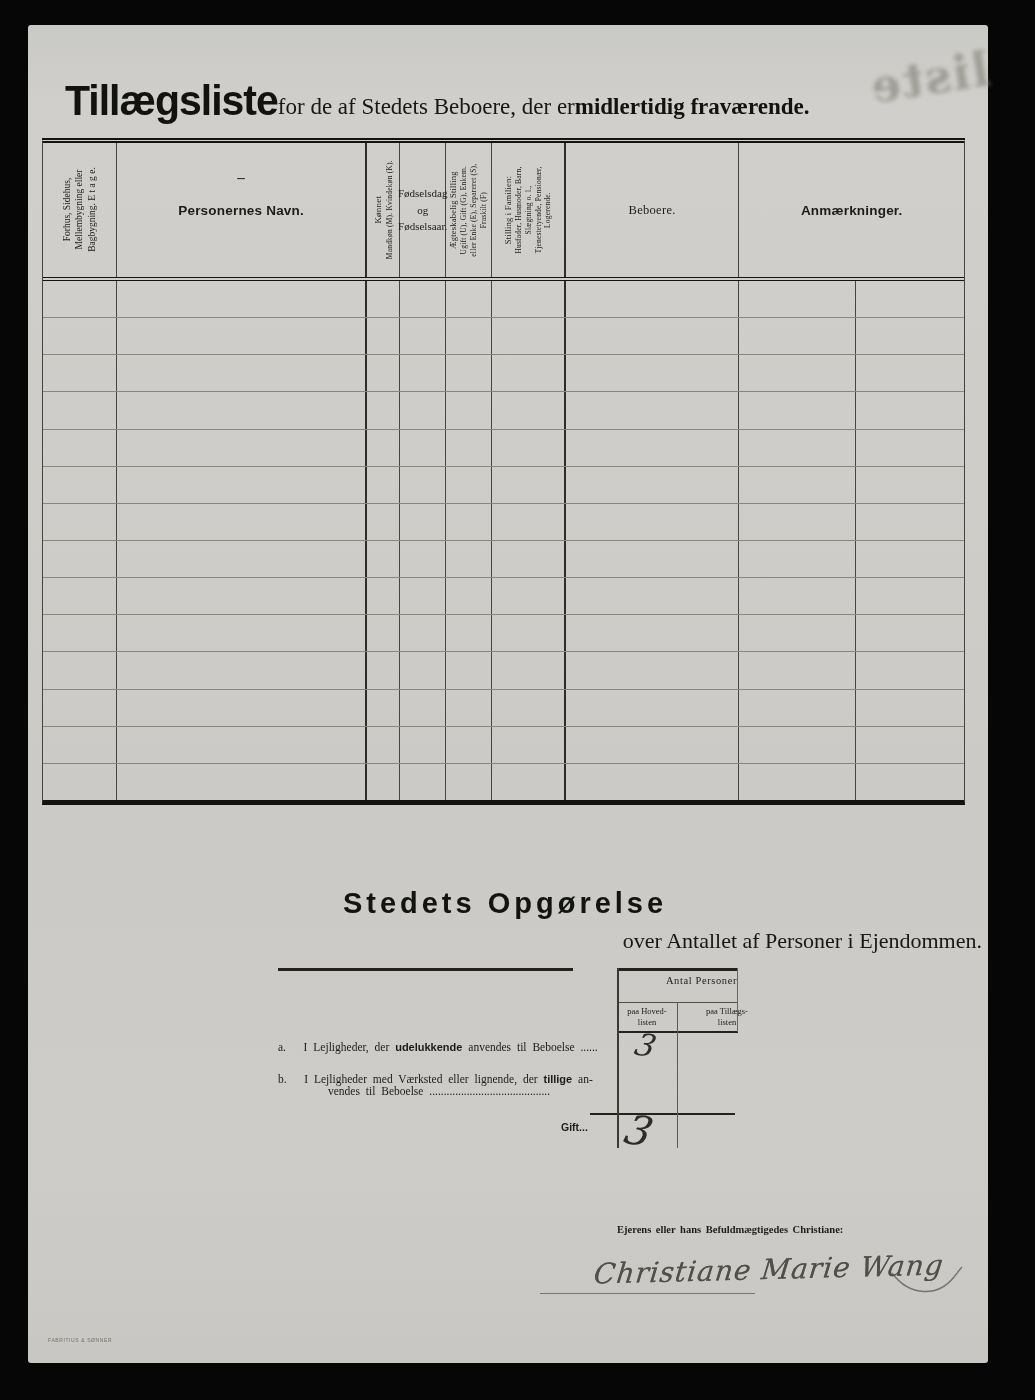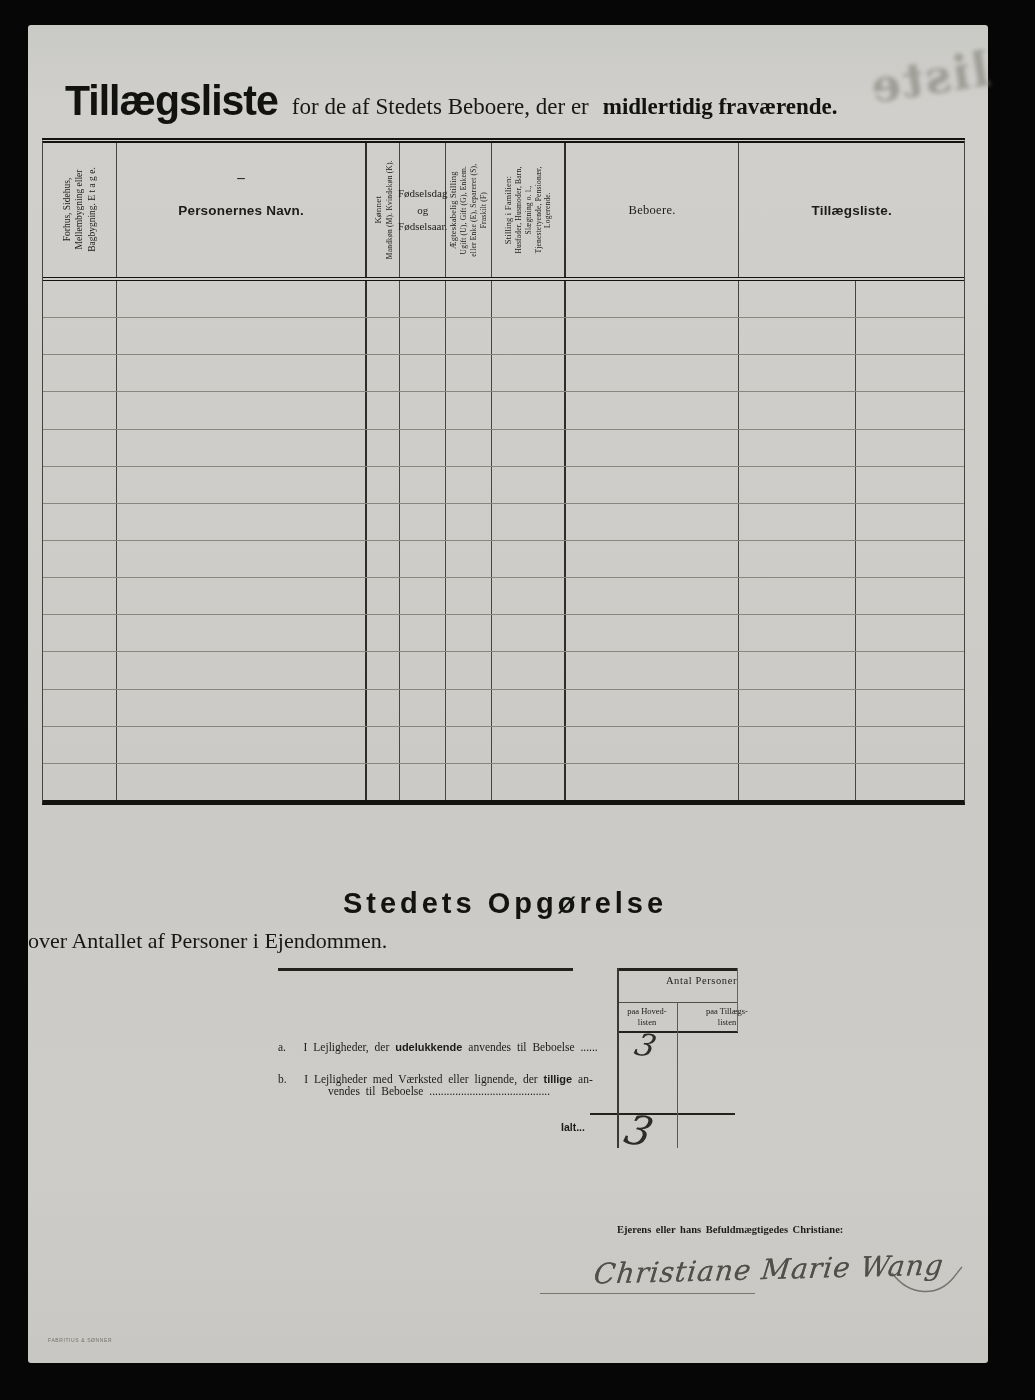--- a/index.html
+++ b/index.html
@@ -17,21 +17,21 @@
     border-radius:3px;
   }
   
   .ghost{
     position:absolute;left:792px;top:30px;width:170px;
     font-family:"DejaVu Serif", serif;font-weight:bold;font-size:46px;
     color:#96958e;transform:scaleX(-1) rotate(9deg);
     filter:blur(2px);opacity:.85;letter-spacing:2px;
   }
   
-  .titlerow{position:absolute;left:37px;top:52px;width:900px;display:flex;align-items:baseline;gap:14px;}
+  .titlerow{position:absolute;left:37px;top:52px;width:900px;display:flex;align-items:baseline;}
   .title-main{
     font-family:"Liberation Sans", sans-serif;font-weight:bold;font-size:41px;
     letter-spacing:-1px;color:#121210;transform:scaleY(1.05);
   }
   .title-rest{font-size:23px;color:#171714;}
   .title-em{font-size:23px;font-weight:bold;color:#121210;}
   
   .maintable{
     position:absolute;left:14px;top:113px;width:923px;height:667px;
     border-top:5px double #14130f;
@@ -61,21 +61,21 @@
   .name-label,.rem-label{font-family:"Liberation Sans", sans-serif;font-weight:bold;font-size:13.5px;letter-spacing:.2px;}
   .birth-lines{font-size:11px;line-height:1.5;}
   .erhverv{font-size:12.5px;letter-spacing:.3px;}
   .ophold{font-size:12px;line-height:1.6;}
   
   .sum-head{
     position:absolute;left:0;right:6px;top:862px;text-align:center;
     font-family:"Liberation Sans", sans-serif;font-weight:bold;font-size:29px;
     letter-spacing:4px;color:#131310;
   }
-  .sum-sub{position:absolute;left:0;right:6px;top:903px;text-align:left;font-size:22px;color:#171714;}
+  .sum-sub{position:absolute;left:0;right:6px;top:903px;text-align:right;font-size:22px;color:#171714;}
   .hline{position:absolute;background:#23221d;}
   .vline{position:absolute;background:#3a3933;}
   .antal-header{position:absolute;left:589px;top:950px;width:120px;text-align:right;font-size:10.5px;letter-spacing:.6px;}
   .subcol{position:absolute;top:981px;width:60px;text-align:center;font-size:8.5px;line-height:1.25;color:#23221e;}
   .rowtext{position:absolute;font-size:11.5px;word-spacing:3px;color:#1b1b17;}
   .rowtext b{font-family:"Liberation Sans", sans-serif;font-size:11px;}
   .ialt{position:absolute;left:533px;top:1096px;font-family:"Liberation Sans", sans-serif;font-weight:bold;font-size:10.5px;color:#1b1b17;}
   .handwrit{
     position:absolute;font-family:"DejaVu Serif", serif;font-style:italic;
     color:#2c2c28;transform:rotate(10deg) skewX(-6deg);
@@ -165,21 +165,21 @@
           </div>
         </div>
       </div>
       <div class="hcell c6">
         <div class="hv-center">
             <span class="erhverv">Beboere.</span>
           </div>
       </div>
       <div class="hcell c8">
         <div class="hv-center">
-            <span class="rem-label">Tillægsliste.</span>
+            <span class="rem-label">Anmærkninger.</span>
           </div>
       </div>
     </div>
     <div class="tbody">
         <div class="trow">
           <div class="tcell c0"></div>
           <div class="tcell c1"></div>
           <div class="tcell c2"></div>
           <div class="tcell c3"></div>
           <div class="tcell c4"></div>
@@ -360,21 +360,21 @@
     <span>a.</span>&nbsp;&nbsp;
     <span>I Lejligheder, der </span><b>udelukkende</b><span> anvendes til Beboelse ......</span>
   </div>
 
   <div class="rowtext" style="left:250px;top:1048px;width:332px;">
     <span>b.</span>&nbsp;&nbsp;
     <span>I Lejligheder med Værksted eller lignende, der </span><b>tillige</b><span> an-</span>
     <div style="margin-left:50px;">vendes til Beboelse ..........................................</div>
   </div>
 
-  <div class="ialt">Ialt...</div>
+  <div class="ialt">Gift...</div>
 
   <div class="handwrit hw-a">3</div>
   <div class="handwrit hw-b">3</div>
 
   <div class="sig-label">Ejerens eller hans Befuldmægtigedes Christiane:</div>
   <div class="sig-underline"></div>
   <div class="signature">Christiane Marie Wang</div>
   <svg class="sig-swash" width="74" height="44" viewBox="0 0 74 44">
     <path d="M2,10 C20,34 48,34 64,14 C68,9 70,6 72,4" fill="none" stroke="rgba(80,78,72,.7)" stroke-width="1.4"></path>
   </svg>

